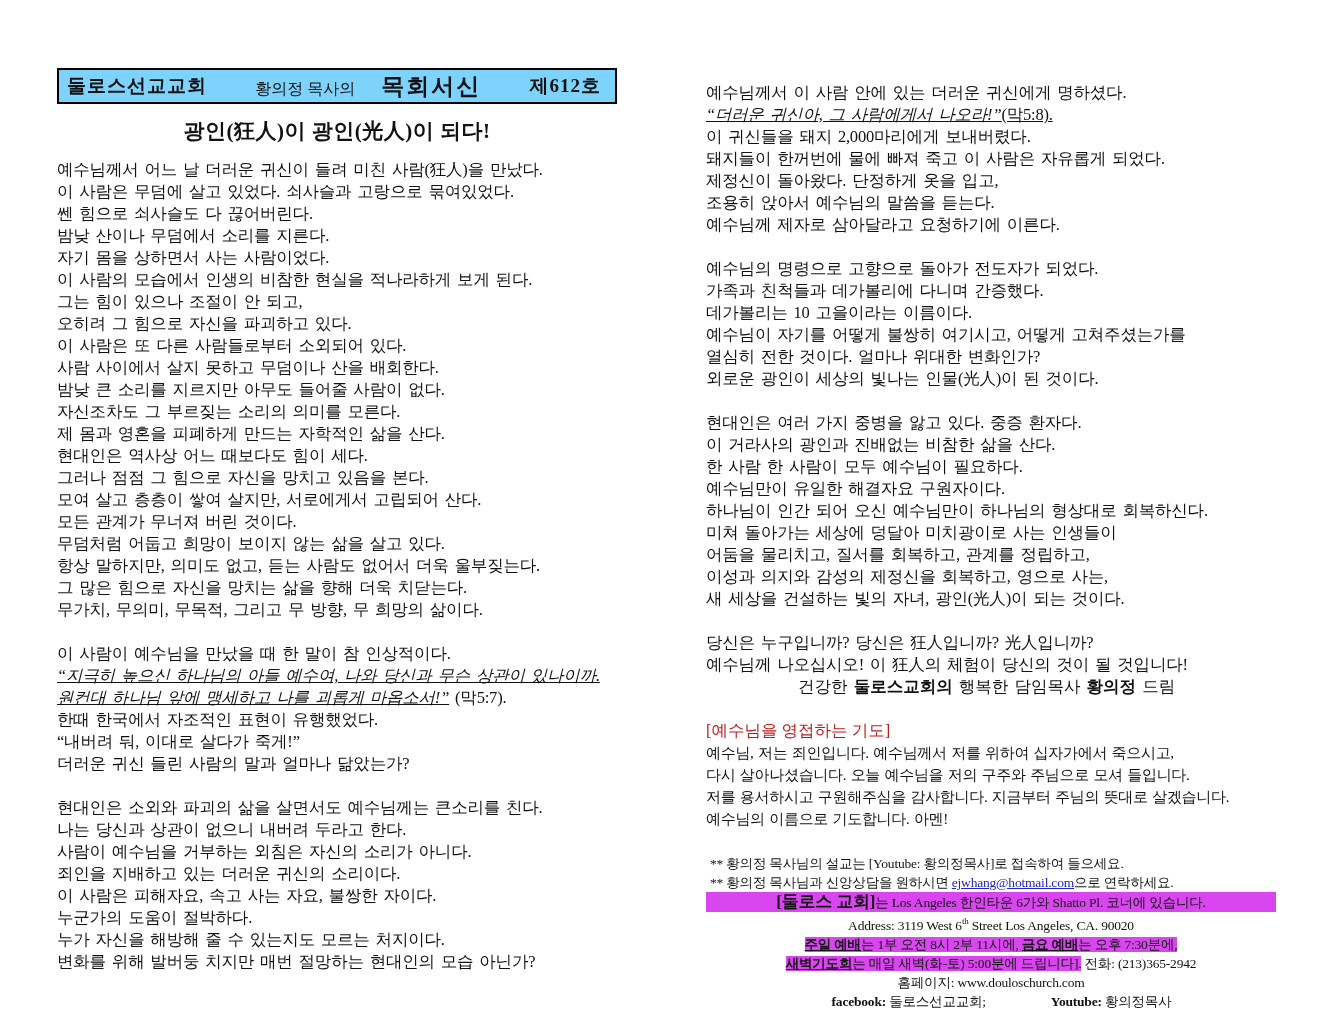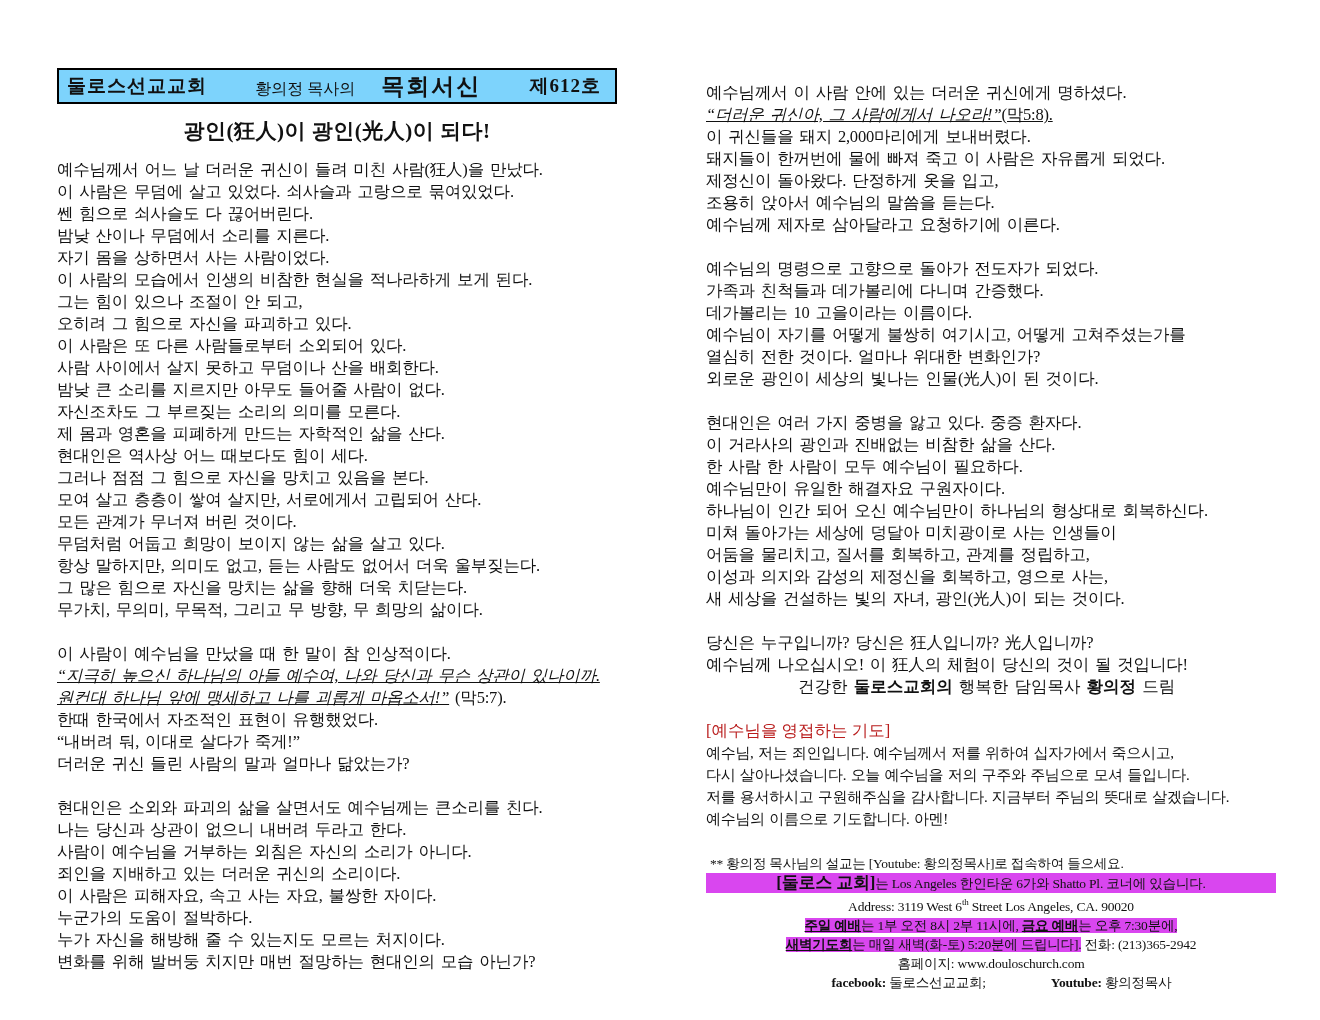--- a/index.html
+++ b/index.html
@@ -146,20 +146,21 @@
   <div class="signature"><span>건강한 </span><span class="sig-b">둘로스교회의</span><span> 행복한 담임목사 </span><span class="sig-b">황의정</span><span> 드림</span></div>
 
   <div class="prayer-title">[예수님을 영접하는 기도]</div>
   <div class="prayer-body">예수님, 저는 죄인입니다. 예수님께서 저를 위하여 십자가에서 죽으시고,
 다시 살아나셨습니다. 오늘 예수님을 저의 구주와 주님으로 모셔 들입니다.
 저를 용서하시고 구원해주심을 감사합니다. 지금부터 주님의 뜻대로 살겠습니다.
 예수님의 이름으로 기도합니다. 아멘!</div>
 
   <div class="footer">
     <div class="f-left">** 황의정 목사님의 설교는 [Youtube: 황의정목사]로 접속하여 들으세요.</div>
+    <div class="f-left"><span>** 황의정 목사님과 신앙상담을 원하시면 </span><span class="email">ejwhang@hotmail.com</span><span>으로 연락하세요.</span></div>
     <div class="f-center hl"><span class="big-bold">[둘로스 교회]</span><span>는 Los Angeles 한인타운  6가와 Shatto Pl. 코너에 있습니다.</span></div>
     <div class="f-center"><span>Address: 3119 West 6</span><sup>th</sup><span> Street Los Angeles, CA. 90020</span></div>
     <div class="f-center"><span class="hl"><span class="bu">주일 예배</span><span>는 1부 오전 8시 2부 11시에, </span><span class="bu">금요 예배</span><span>는 오후 7:30분에,</span></span></div>
-    <div class="f-center"><span class="hl"><span class="bu">새벽기도회</span><span>는 매일 새벽(화-토) 5:20분에 드립니다].</span></span><span>  전화: (213)365-2942</span></div>
+    <div class="f-center"><span class="hl"><span class="bu">새벽기도회</span><span>는 매일 새벽(화-토) 5:00분에 드립니다].</span></span><span>  전화: (213)365-2942</span></div>
     <div class="f-center">홈페이지: www.douloschurch.com</div>
     <div class="f-center"><span class="b">facebook:</span><span> 둘로스선교교회;</span><span class="social-gap"></span><span class="b">Youtube:</span><span> 황의정목사</span></div>
   </div>
 </div>
 
 </body></html>

